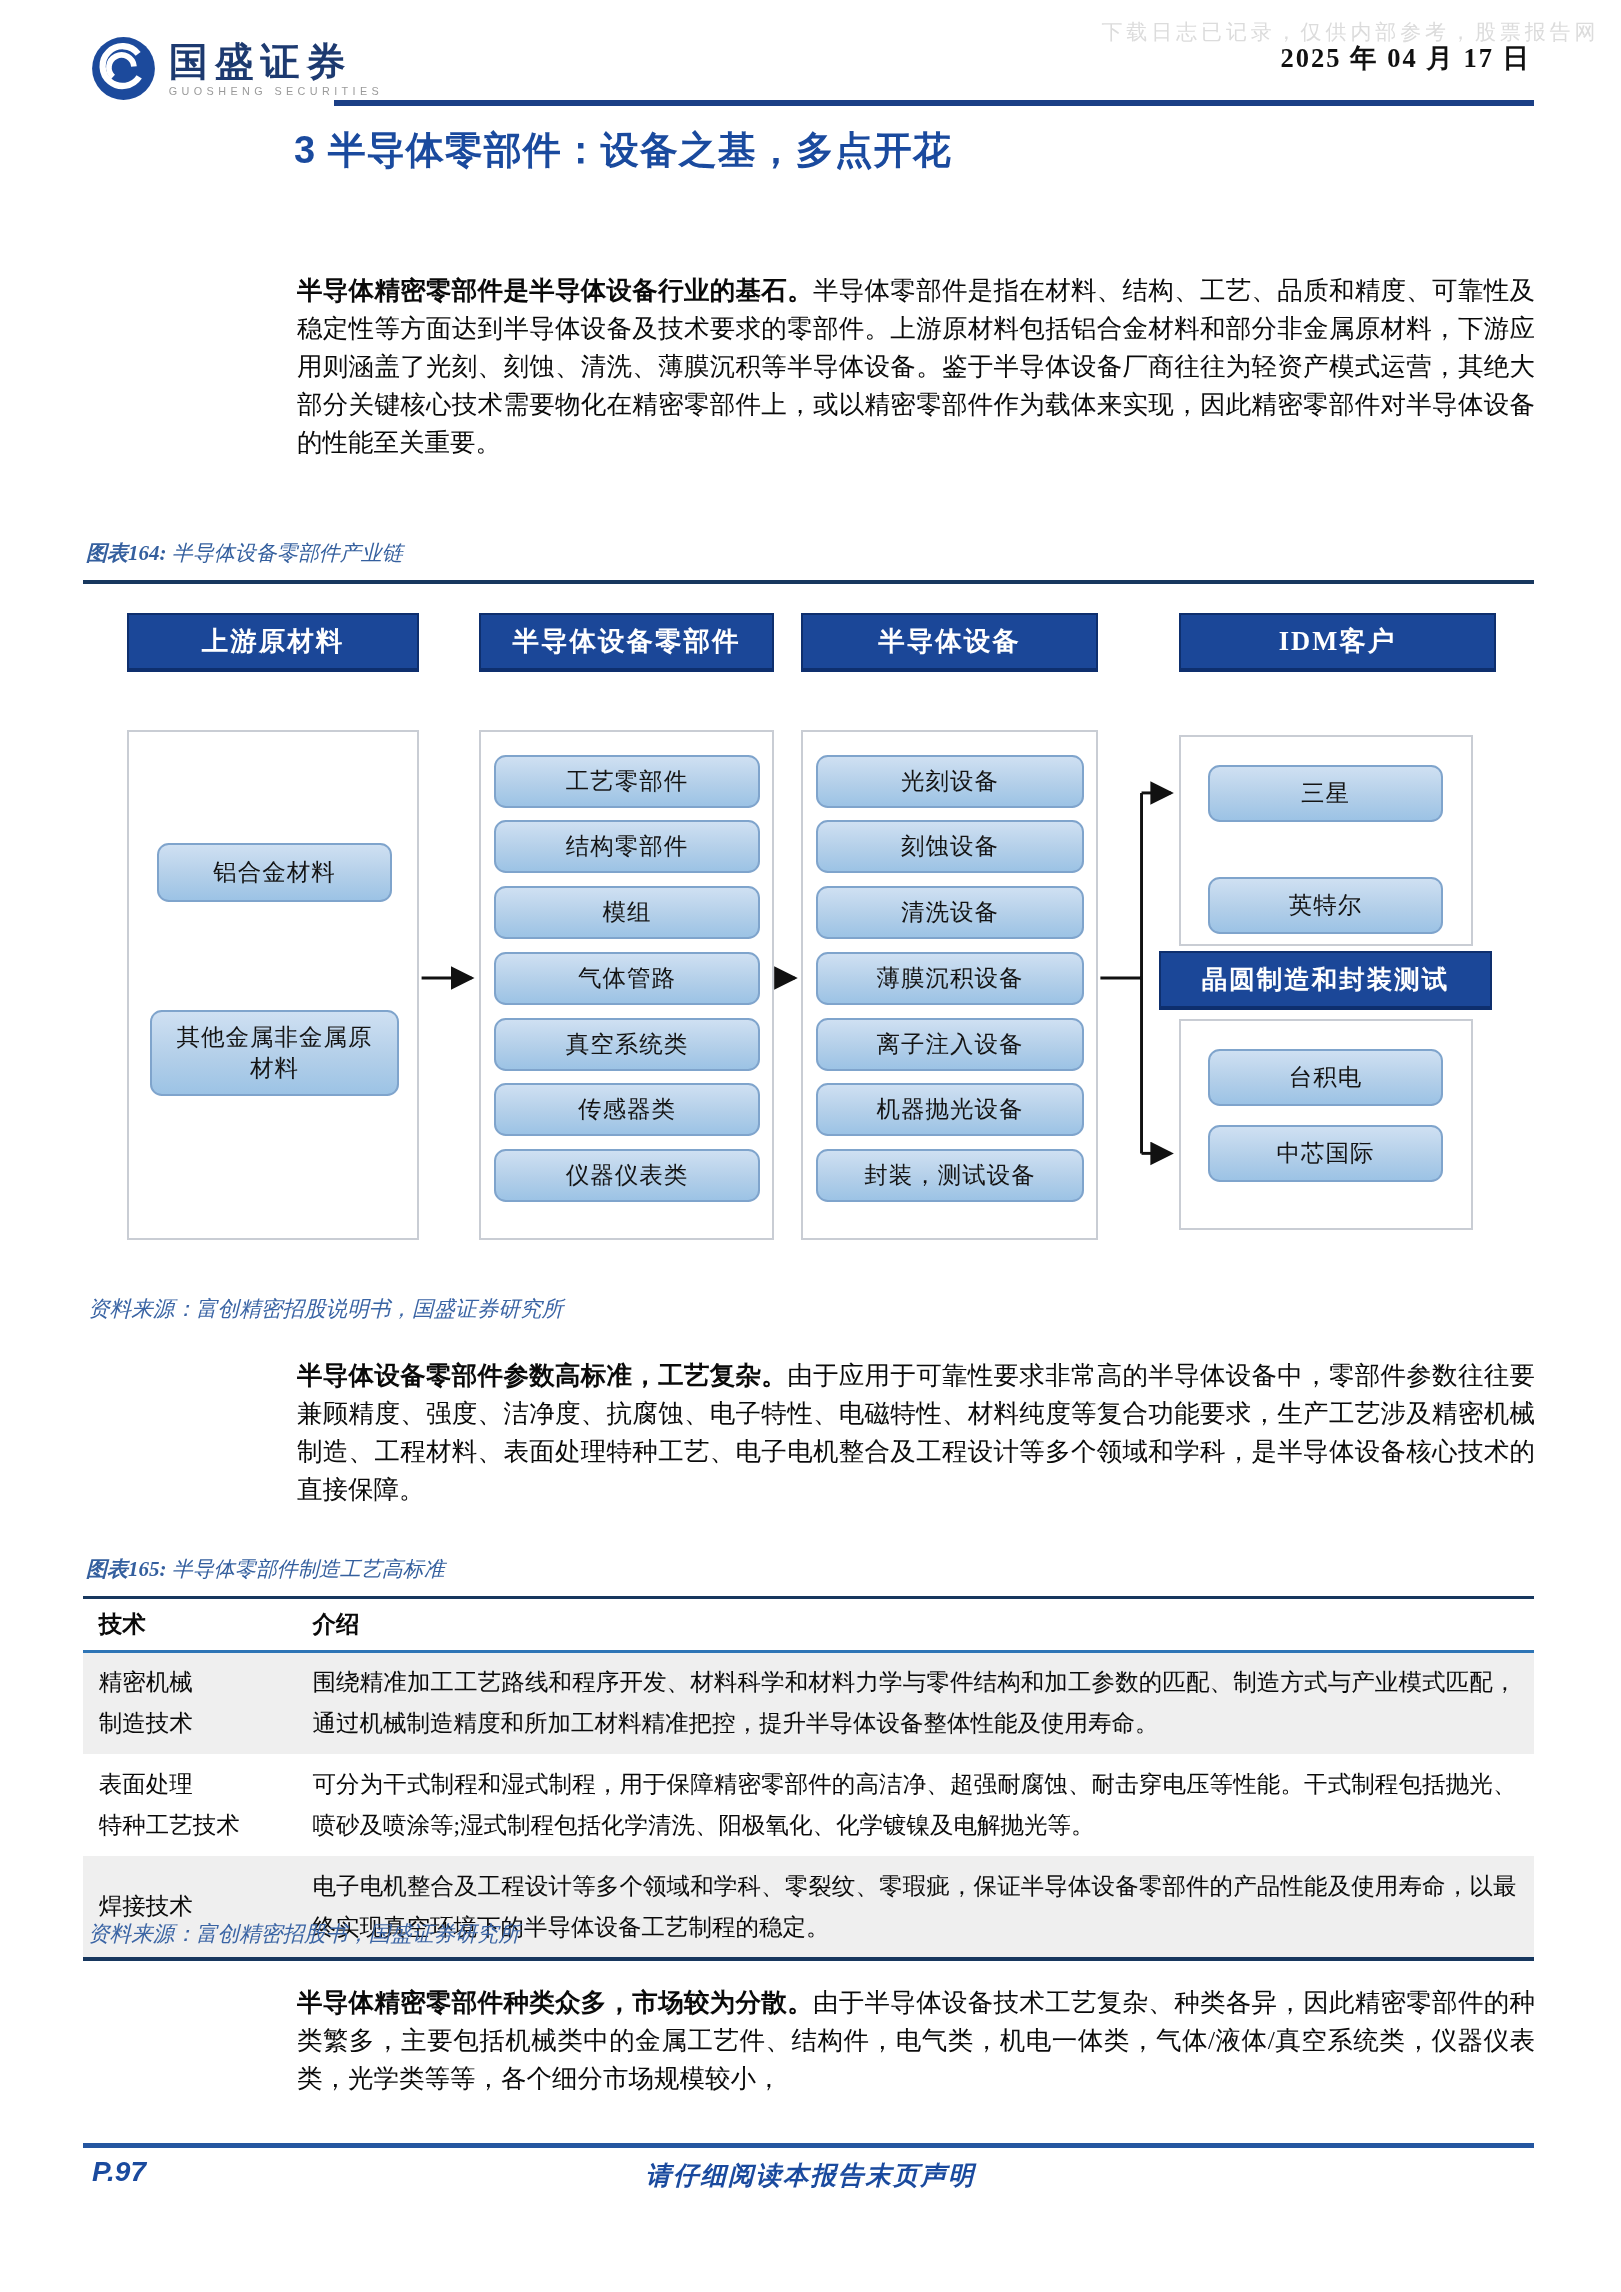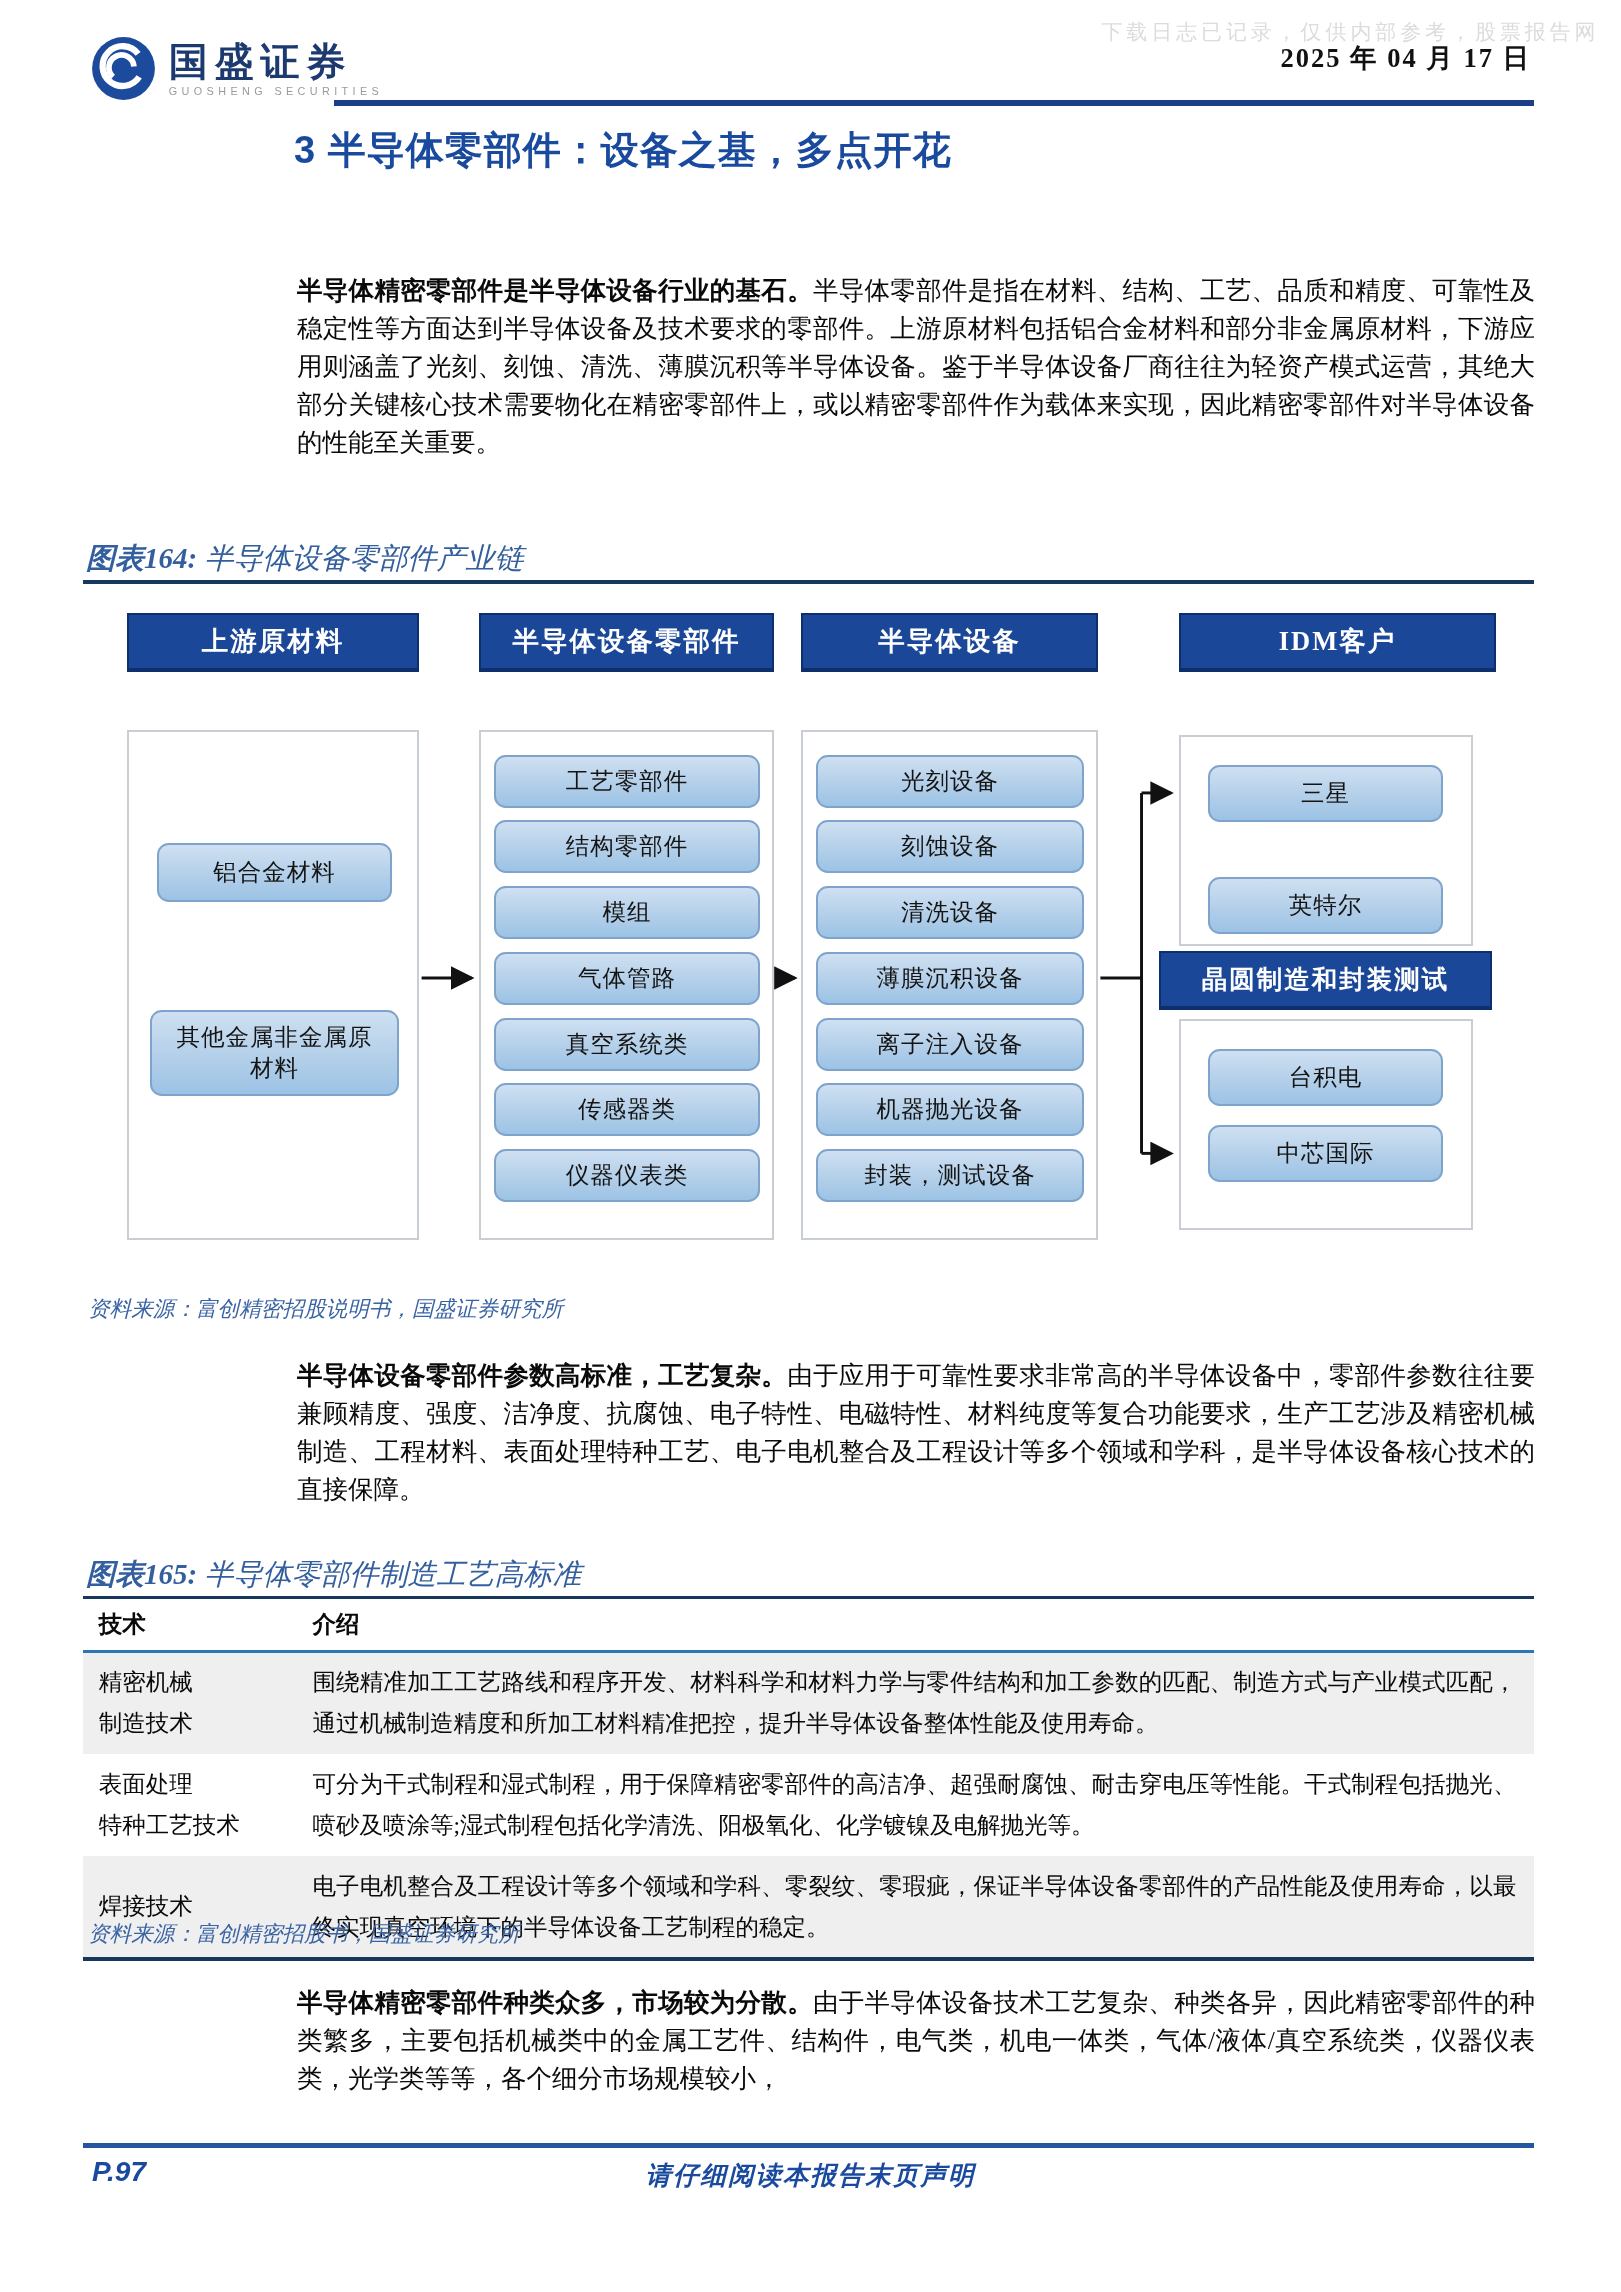--- a/index.html
+++ b/index.html
@@ -45,21 +45,21 @@
     position:absolute;left:297px;width:1238px;
     font-size:25.5px;line-height:38px;text-align:justify;color:#0a0a0a;
   }
   .para .lead{font-weight:bold;font-family:"Liberation Sans","DejaVu Sans",sans-serif;}
   .p1{top:271px;}
   .p2{top:1356px;}
   .p3{top:1983px;}
   
   .figcap{
     position:absolute;left:86px;
-    font-style:italic;color:#345f9e;font-size:29px;
+    font-style:italic;color:#345f9e;font-size:21px;
   }
   .figcap .cap-label{font-weight:bold;}
   .cap164{top:539px;}
   .cap165{top:1555px;}
   .figsrc{
     position:absolute;left:88px;
     font-style:italic;color:#3a64a4;font-size:21.6px;font-family:Liberation Serif, serif;
   }
   .src164{top:1294px;}
   .src165{top:1919px;}

